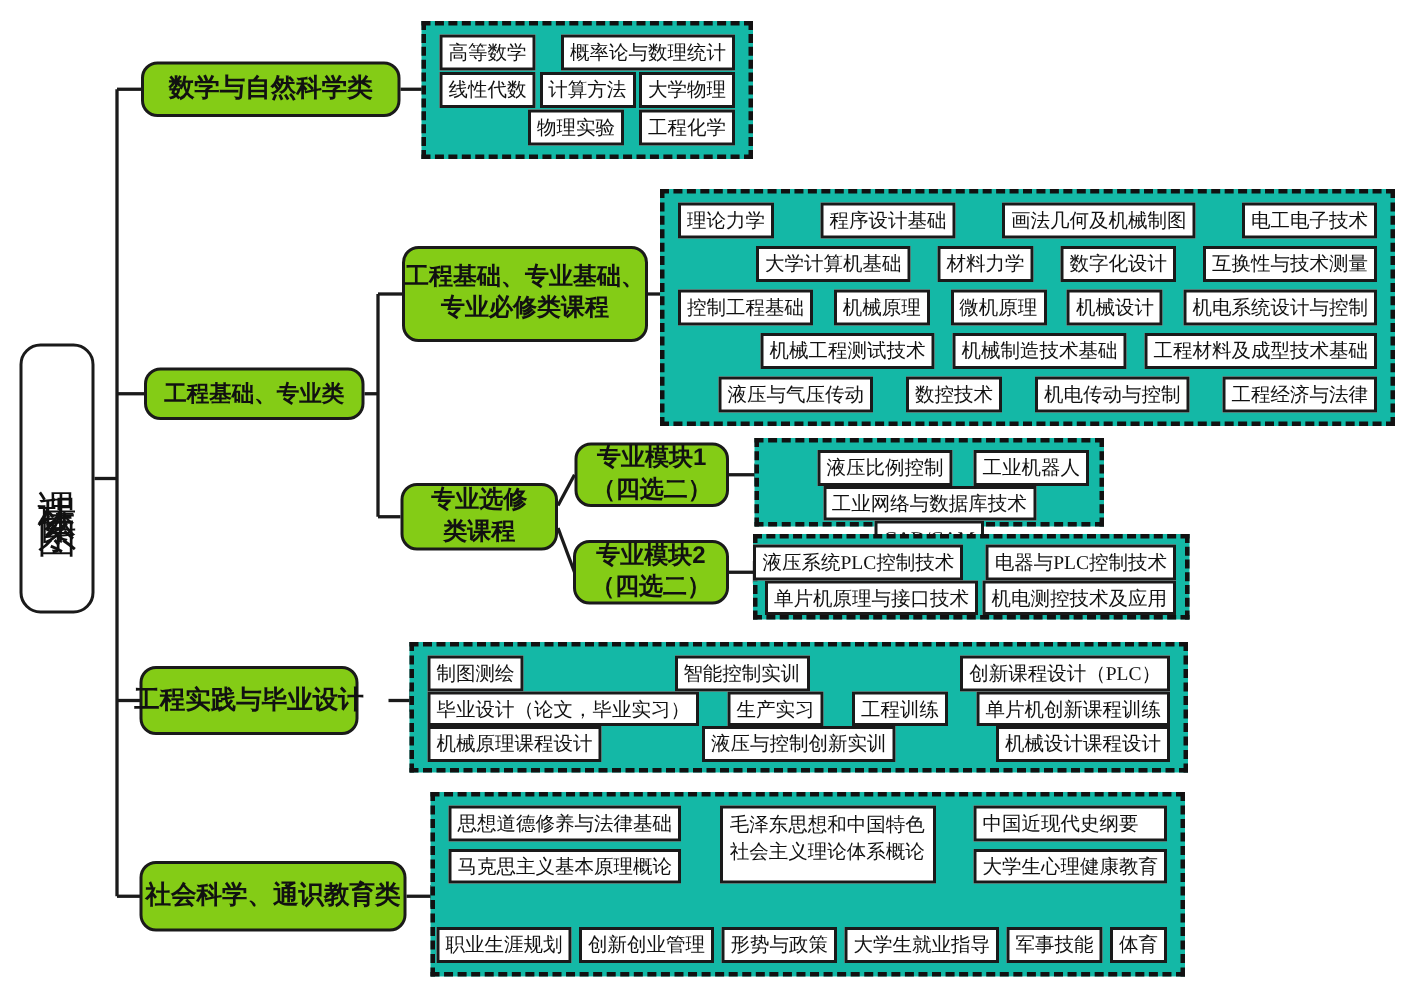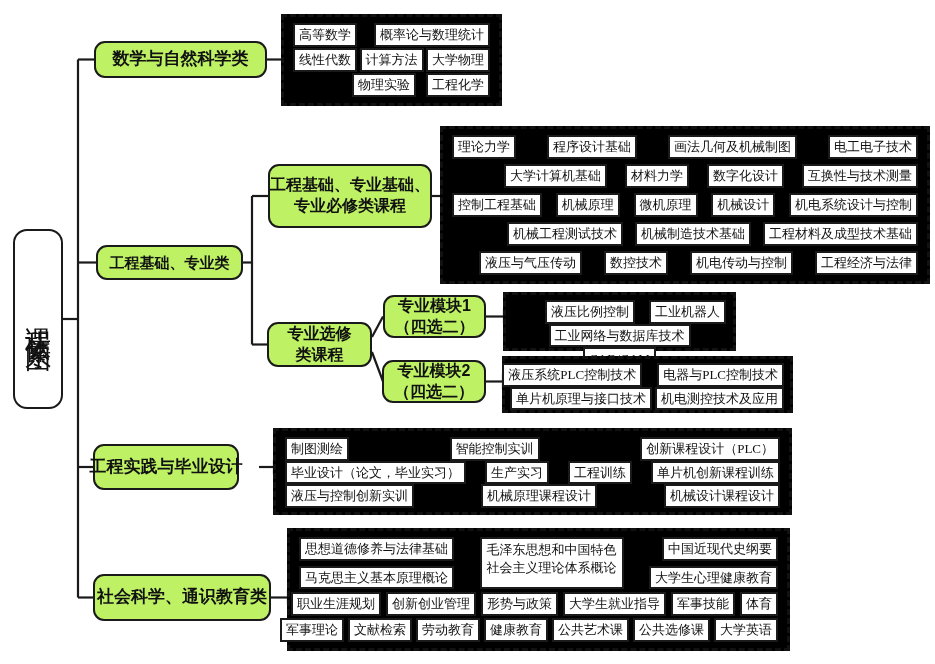--- a/index.html
+++ b/index.html
@@ -4,56 +4,56 @@
 <style>
   html,body { margin:0; padding:0; background:#fff; }
   .stage {
     position:relative; width:935px; height:664px; background:#fff;
     font-family:"Liberation Sans", sans-serif; color:#111; overflow:hidden;
   }
   svg.connectors { position:absolute; left:0; top:0; width:935px; height:664px; }
 
   
   .node {
-    position:absolute; box-sizing:border-box; background:#bef264;
+    position:absolute; box-sizing:border-box; background:#84cc16;
     border:2.5px solid #1a1a1a; border-radius:11px;
     display:flex; flex-direction:column; align-items:center; justify-content:center;
     font-weight:bold; text-align:center; line-height:1.3; white-space:nowrap;
   }
   .node.big { font-size:17px; }
   .node.mid { font-size:16px; }
 
   .root-node {
     position:absolute; left:13px; top:229px; width:50px; height:180px;
     box-sizing:border-box; border:2.5px solid #1a1a1a; border-radius:14px; background:#fff;
     display:flex; align-items:center; justify-content:center;
     writing-mode:vertical-rl; text-orientation:upright;
     font-family:"Liberation Serif", serif; font-size:26px; letter-spacing:5px;
   }
 
   
   .group {
-    position:absolute; box-sizing:border-box; background:#000000;
+    position:absolute; box-sizing:border-box; background:#14b8a6;
     border:3px dashed #111; padding:6px 9px;
     display:flex; flex-direction:column; justify-content:space-between;
   }
   .row { display:flex; align-items:center; }
   .row.between { justify-content:space-between; }
   .row.left { justify-content:flex-end; }
 
   .course {
     box-sizing:border-box; border:2px solid #1a1a1a; background:#fff;
     padding:1px 4px; font-size:13px; line-height:1.35; white-space:nowrap;
     font-family:"Liberation Serif", serif;
   }
 
   
   .g4top { display:flex; justify-content:space-between; align-items:stretch; }
   .g4col { display:flex; flex-direction:column; justify-content:space-between; gap:5px; }
-  .g4col.right { align-items:flex-end; }
+  .g4col.right { }
   .course.tall {
     display:flex; flex-direction:column; 
     text-align:center; padding:2px 5px;
   }
 </style>
 </head>
 <body>
 
 <div class="stage">
 
@@ -200,22 +200,22 @@
         <span class="course">智能控制实训</span>
         <span class="course">创新课程设计（PLC）</span>
       </div>
     <div class="row between">
         <span class="course">毕业设计（论文，毕业实习）</span>
         <span class="course">生产实习</span>
         <span class="course">工程训练</span>
         <span class="course">单片机创新课程训练</span>
       </div>
     <div class="row between">
+        <span class="course">机械原理课程设计</span>
         <span class="course">液压与控制创新实训</span>
-        <span class="course">机械原理课程设计</span>
         <span class="course">机械设计课程设计</span>
       </div>
   </div>
 
   <div class="node big" style="left:93px; top:574px; width:178px; height:47px;">
     <div>社会科学、通识教育类</div>
   </div>
   <div class="group" style="left:287px; top:528px; width:503px; height:123px;">
     <div class="g4top">
       <div class="g4col">
@@ -232,24 +232,15 @@
         </div>
     </div>
     <div class="row left" style="gap:5px;">
         <span class="course">职业生涯规划</span>
         <span class="course">创新创业管理</span>
         <span class="course">形势与政策</span>
         <span class="course">大学生就业指导</span>
         <span class="course">军事技能</span>
         <span class="course">体育</span>
       </div>
-    <div class="row left" style="gap:4px;">
-        <span class="course">军事理论</span>
-        <span class="course">文献检索</span>
-        <span class="course">劳动教育</span>
-        <span class="course">健康教育</span>
-        <span class="course">公共艺术课</span>
-        <span class="course">公共选修课</span>
-        <span class="course">大学英语</span>
-      </div>
   </div>
 
 </div>
 
 </body></html>

